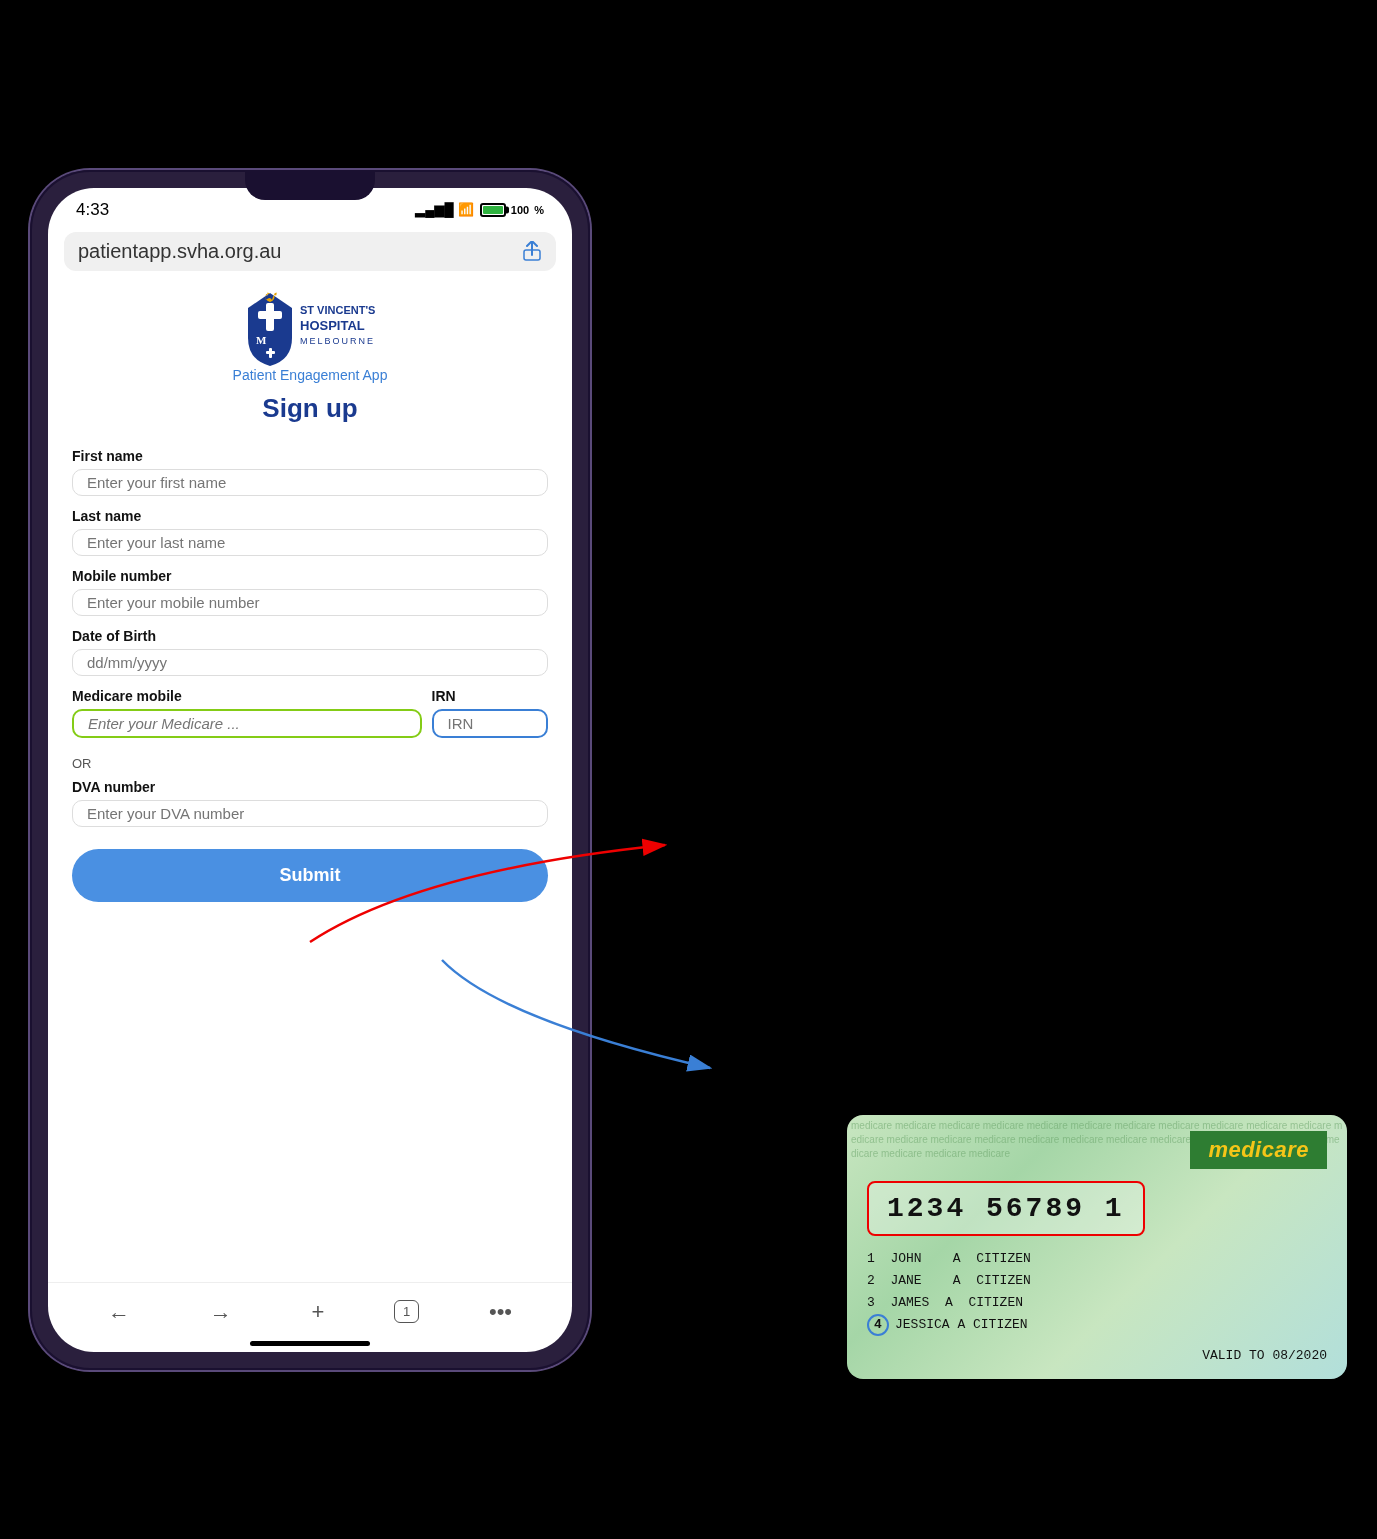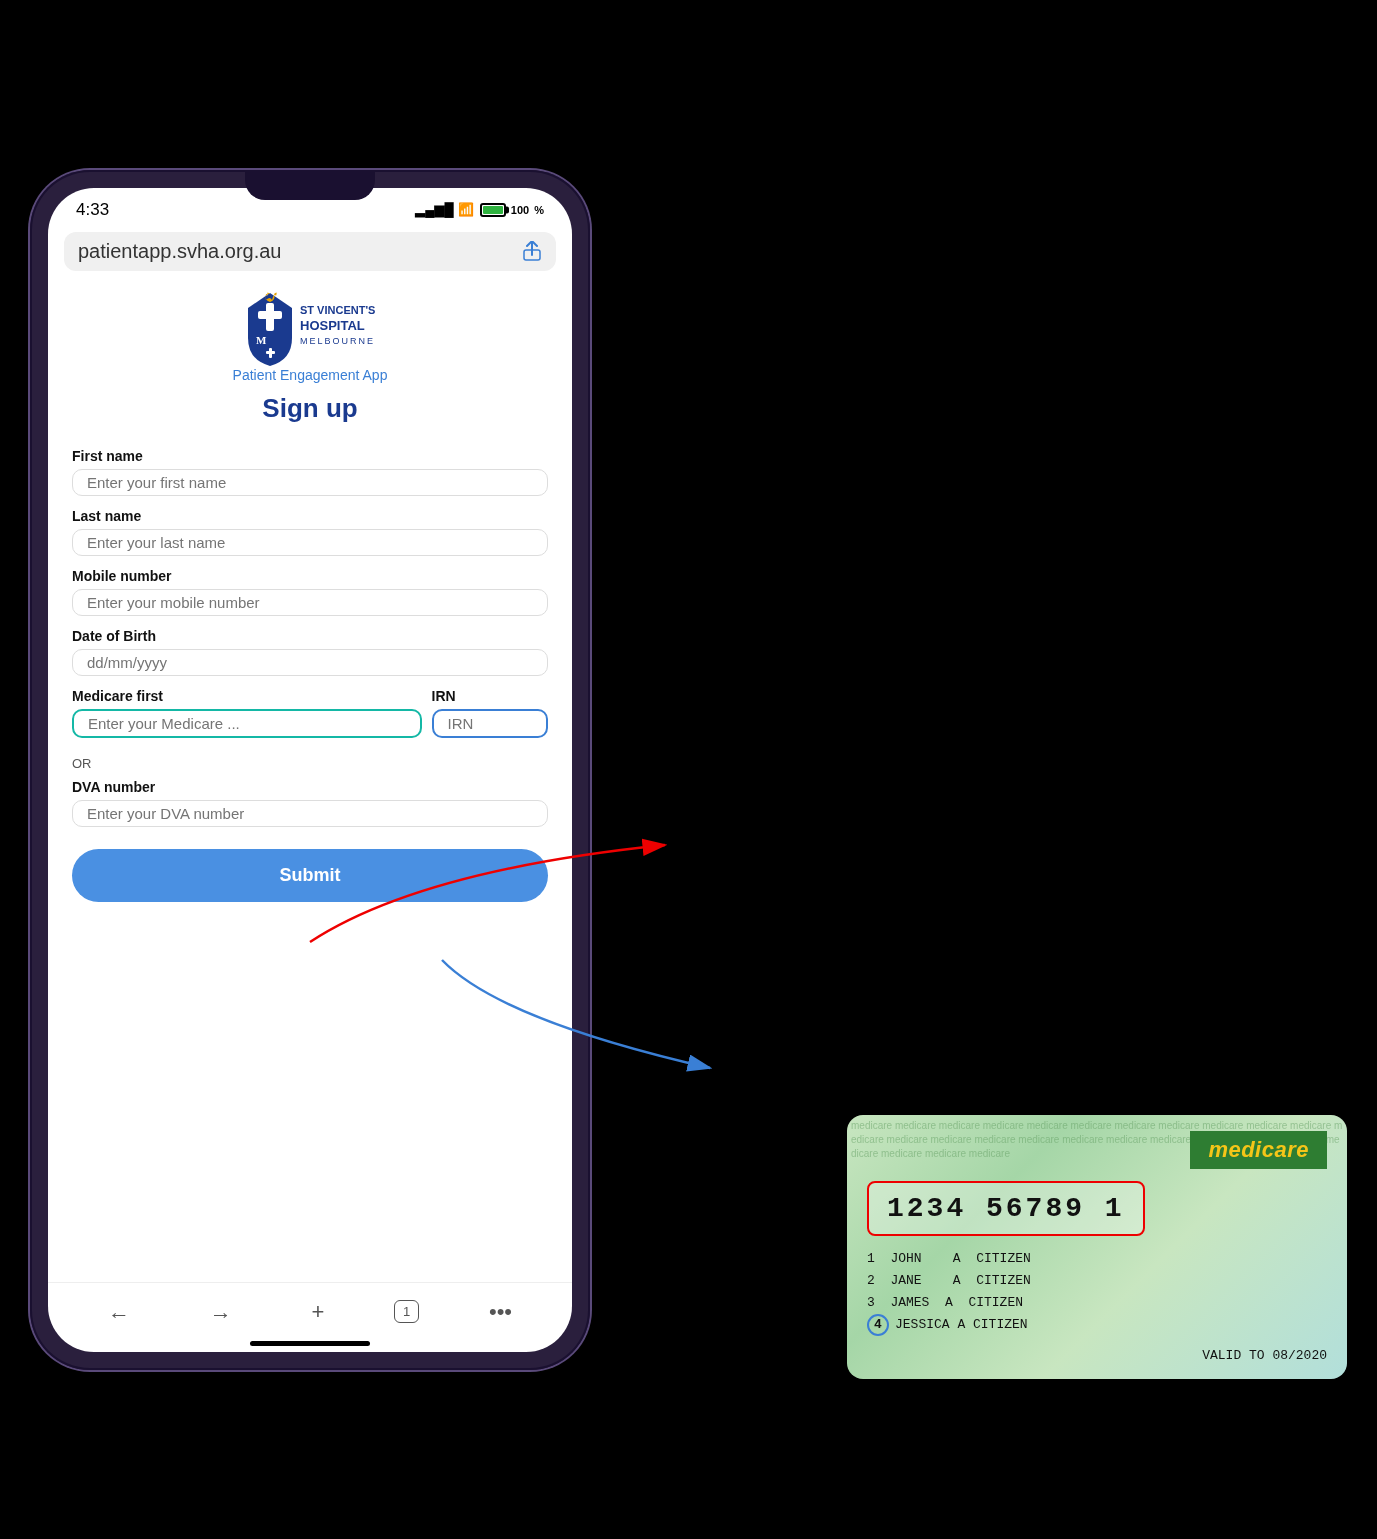--- a/index.html
+++ b/index.html
@@ -189,22 +189,23 @@
       border-radius: 10px;
       padding: 4px 14px;
       font-size: 15px;
       color: #999;
       background: #fff;
       outline: none;
       margin-bottom: 12px;
     }
 
     .form-input.highlighted-red {
-      border: 2px solid #14b8a6;
+      border: 2px solid #84cc16;
       color: #8b5cf6;
+      font-style: italic;
     }
 
     .form-input.highlighted-blue {
       border: 2px solid #3a7fd5;
       color: #999;
     }
 
     .medicare-row {
       display: flex;
       gap: 10px;
@@ -454,21 +455,21 @@
       <input class="form-input" type="text" placeholder="Enter your last name" style="">
 
       <label class="form-label">Mobile number</label>
       <input class="form-input" type="tel" placeholder="Enter your mobile number" style="">
 
       <label class="form-label">Date of Birth</label>
       <input class="form-input" type="text" placeholder="dd/mm/yyyy" style="">
 
       <div class="medicare-row">
         <div class="medicare-input-wrap">
-          <label class="form-label">Medicare first</label>
+          <label class="form-label">Medicare mobile</label>
           <input class="form-input highlighted-red" type="text" placeholder="Enter your Medicare ..." style="">
         </div>
         <div class="irn-input-wrap">
           <label class="form-label">IRN</label>
           <input class="form-input highlighted-blue" type="text" placeholder="IRN" style="">
         </div>
       </div>
 
       <div class="or-label">OR</div>
 

